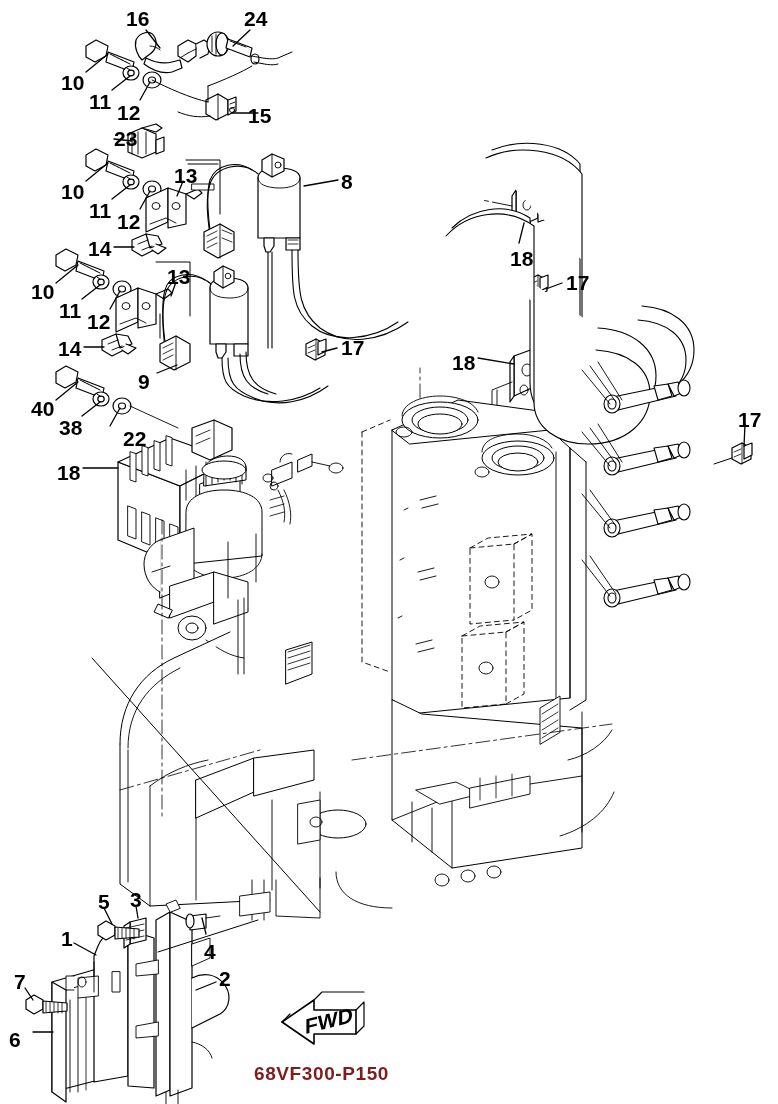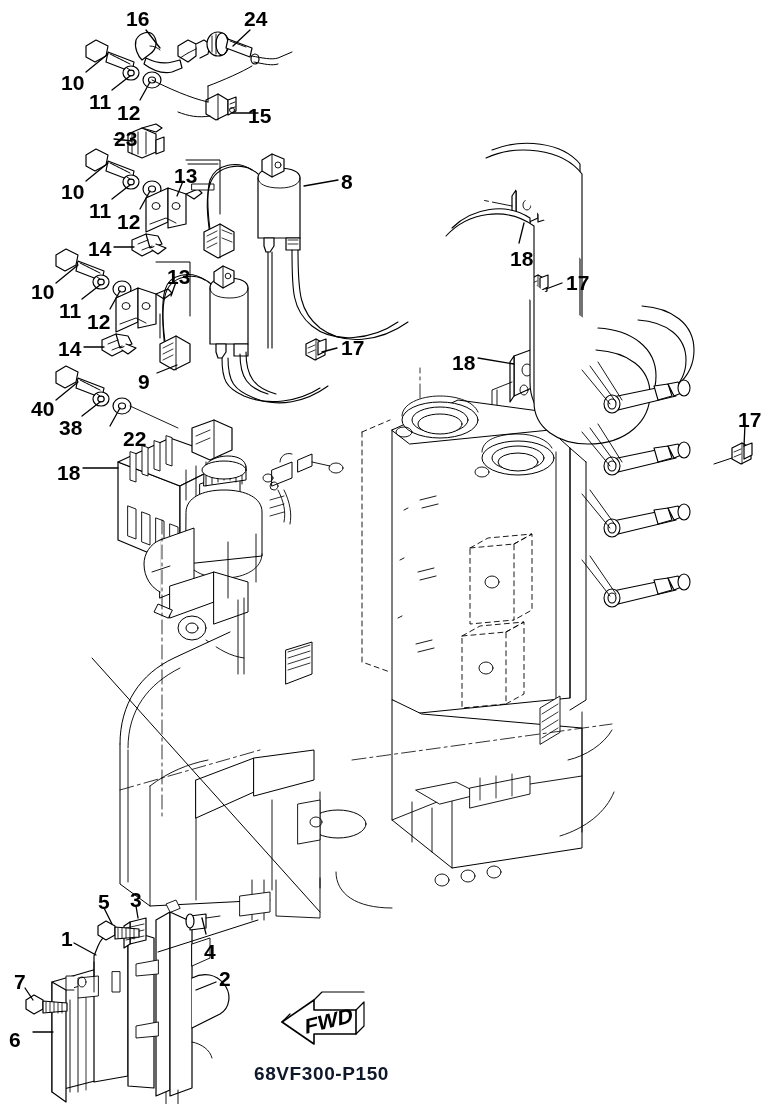--- a/index.html
+++ b/index.html
@@ -2,21 +2,21 @@
 <html><head>
 <meta charset="utf-8">
 <style>
   html,body{margin:0;padding:0;background:#ffffff;}
   body{font-family:"Liberation Sans", sans-serif;}
   #sheet{position:relative;width:778px;height:1104px;background:#fff;overflow:hidden;}
   #sheet svg{position:absolute;left:0;top:0;}
   .callout{position:absolute;font-family:Liberation Sans, sans-serif;font-weight:700;
            font-size:21px;color:#000;line-height:1;white-space:nowrap;user-select:none;}
   #diagram-code{position:absolute;font-family:"Liberation Sans", sans-serif;font-weight:700;
-                font-size:19px;letter-spacing:0.6px;color:#0f172a;white-space:nowrap;}
+                font-size:19px;letter-spacing:0.6px;color:#7f1d1d;white-space:nowrap;}
   .fwd-text{font-family:"Liberation Sans", sans-serif;font-weight:700;font-size:21px;}
 </style>
 </head>
 <body>
 
 <div id="sheet">
 
   <svg width="778" height="1104" viewBox="0 0 778 1104" fill="none" stroke="#000" stroke-width="1.2" stroke-linecap="round" stroke-linejoin="round">
 
     <g>

